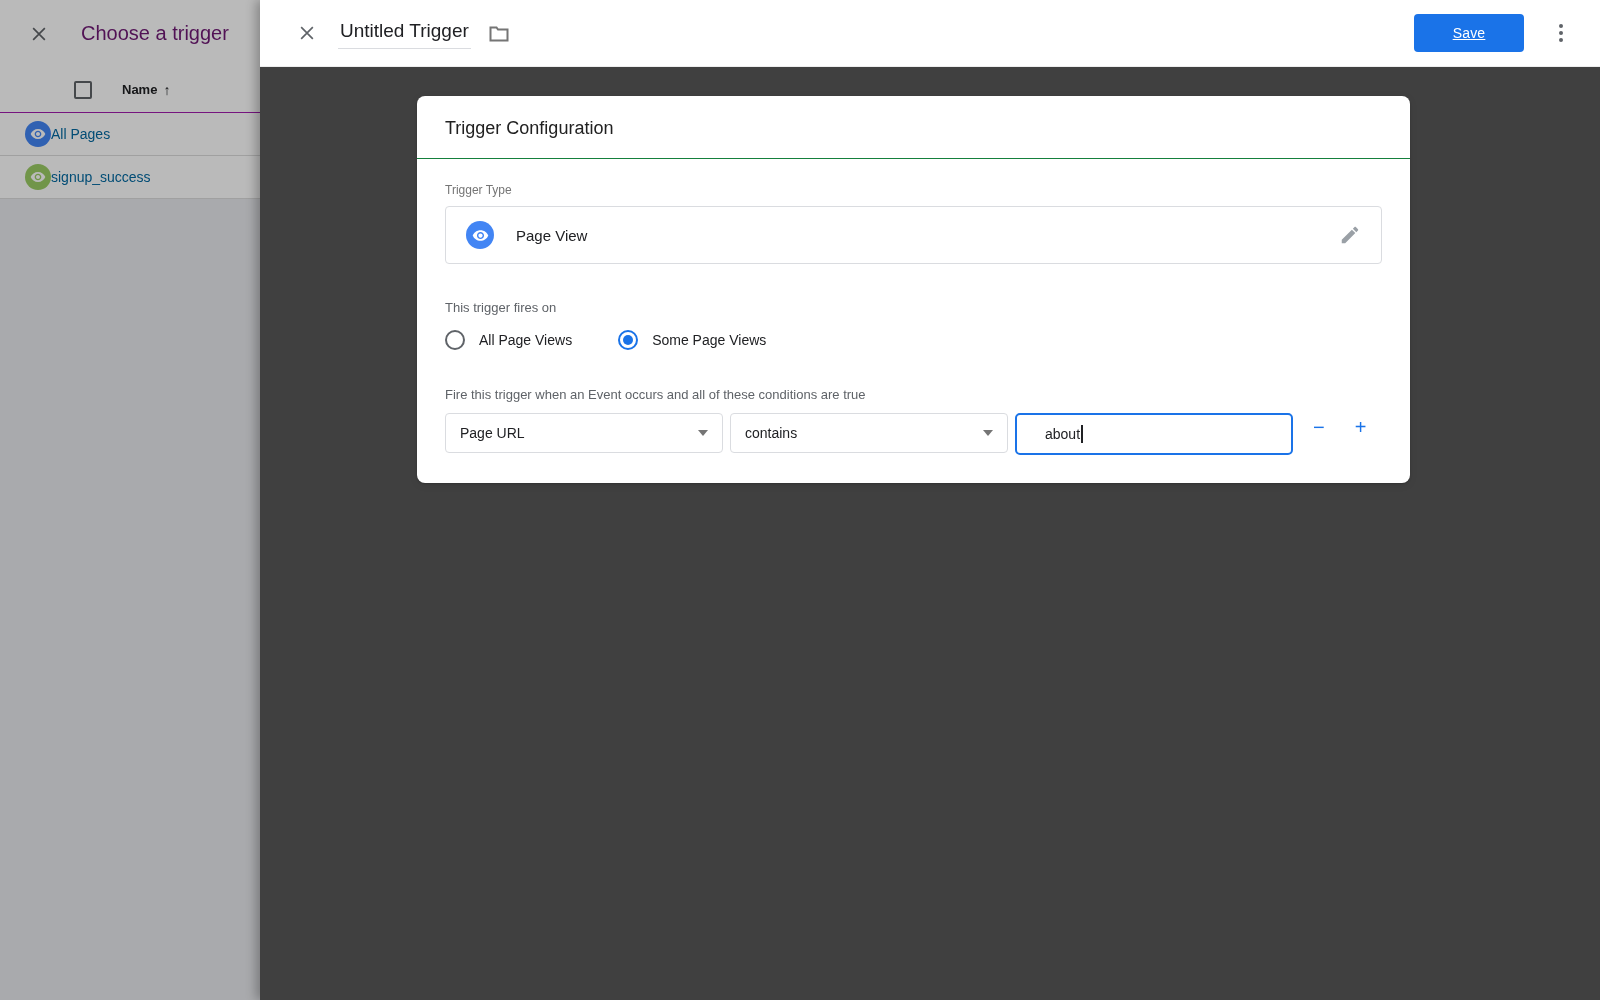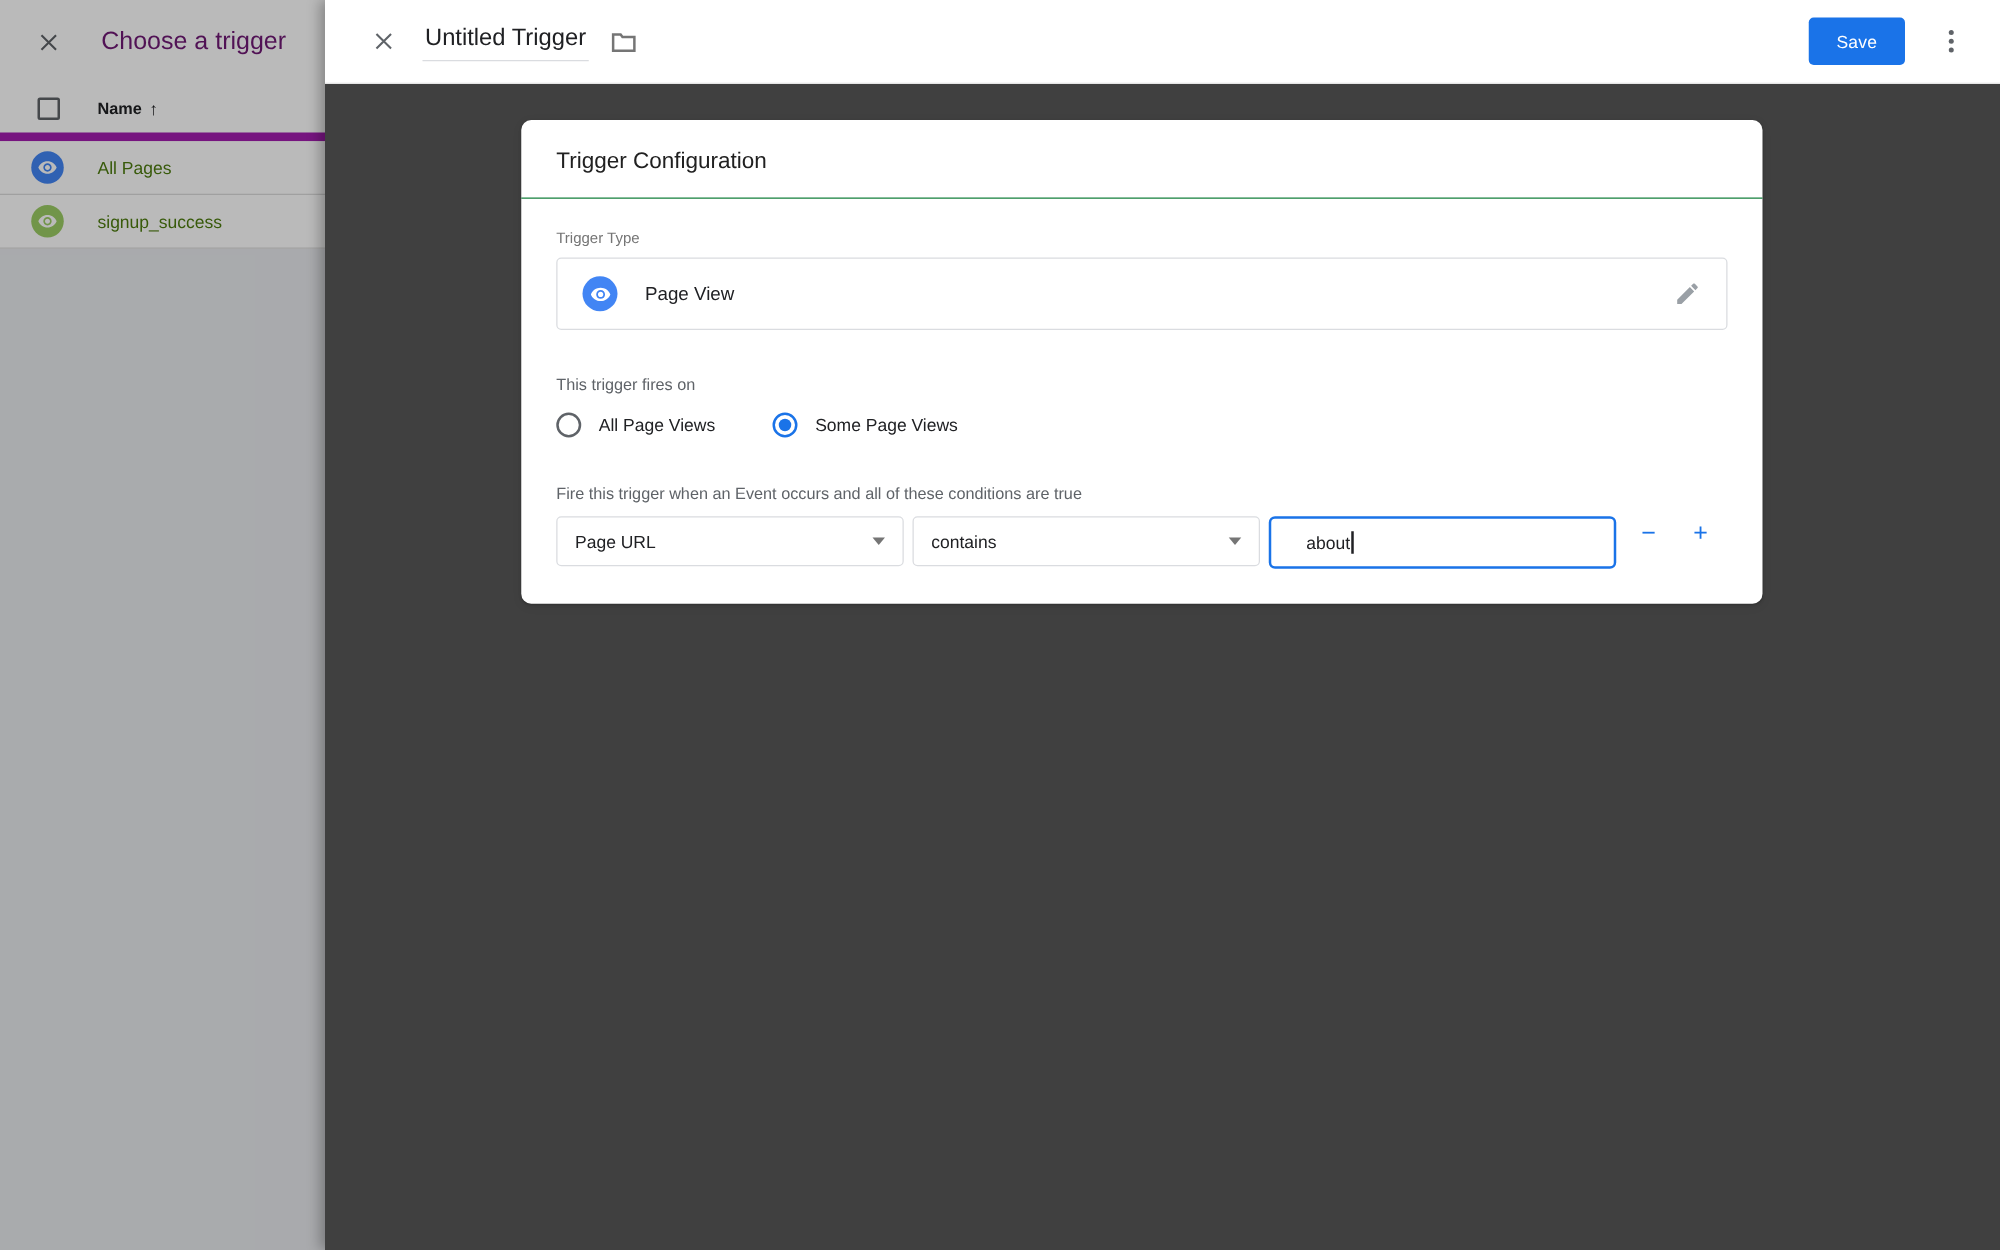--- a/index.html
+++ b/index.html
@@ -5,39 +5,39 @@
   * { margin:0; padding:0; box-sizing:border-box; }
   html,body { width:1600px; height:1000px; overflow:hidden; }
   body { font-family:"Liberation Sans", sans-serif; background:#e8eaed; color:#202124; }
 
   
   .sidebar { position:absolute; left:0; top:0; width:260px; height:1000px; background:#e8eaed; }
   .sidebar-top { background:#ffffff; }
   .sidebar-header { height:67px; display:flex; align-items:center; background:#fff; }
   .sidebar-header .close-x { margin-left:26px; width:26px; height:26px; display:flex; align-items:center; justify-content:center; cursor:pointer; }
   .sidebar-title { margin-left:29px; font-size:20px; color:#701a75; white-space:nowrap; }
-  .list-header { height:46px; display:flex; align-items:center; background:#fff; border-bottom:7px solid #a21caf; }
+  .list-header { height:46px; display:flex; align-items:center; background:#fff; border-bottom:1px solid #a21caf;padding-left:44px; }
   .checkbox { margin-left:30px; width:18px; height:18px; border:2px solid #5f6368; border-radius:2px; background:transparent; }
   .name-col { margin-left:30px; font-size:13px; font-weight:700; color:#202124; display:flex; align-items:center; gap:6px; }
   .sort-arrow { font-size:14px; font-weight:400; }
   .trigger-row { height:43px; display:flex; align-items:center; background:#fff; border-bottom:1px solid #dcdcdc; }
   .eye-badge { margin-left:25px; width:26px; height:26px; border-radius:50%; display:flex; align-items:center; justify-content:center; flex:none; }
   .badge-blue { background:#4285f4; }
   .badge-green { background:#9ccc65; }
-  .row-label { margin-left:27px; font-size:14px; color:#4d7c0f; }
+  .row-label { font-size:14px; color:#0369a1; }
   .scrim { position:absolute; inset:0; background:rgba(0,0,0,0.27); }
 
   
   .main { position:absolute; left:260px; top:0; width:1340px; height:1000px; background:#404040; box-shadow:-4px 0 10px rgba(0,0,0,0.28); }
   .topbar { height:67px; background:#fff; display:flex; align-items:center; border-bottom:1px solid #ededed; }
   .topbar .close-x { margin-left:34px; width:26px; height:26px; display:flex; align-items:center; justify-content:center; cursor:pointer; }
   .doc-title { margin-left:18px; font-size:19px; color:#202124; padding:2px 2px 6px 2px; border-bottom:1px solid #dadce0; cursor:text; }
   .folder-btn { margin-left:14px; width:28px; height:28px; display:flex; align-items:center; justify-content:center; cursor:pointer; }
   .topbar-spacer { flex:1; }
-  .save-btn { width:77px; height:38px; background:#1a73e8; color:#fff; font-size:14px; font-weight:500; font-family:"Liberation Sans", sans-serif; border:none; border-radius:4px; cursor:pointer; letter-spacing:.2px; }
+  .save-btn { width:110px; height:38px; background:#1a73e8; color:#fff; font-size:14px; font-weight:500; font-family:"Liberation Sans", sans-serif; border:none; border-radius:4px; cursor:pointer; letter-spacing:.2px;text-decoration:underline; }
   .kebab { margin-left:24px; margin-right:26px; width:26px; height:30px; display:flex; flex-direction:column; align-items:center; justify-content:center; gap:3px; cursor:pointer; }
   .kebab i { width:4px; height:4px; border-radius:50%; background:#5f6368; }
 
   
   .card { position:absolute; left:157px; top:96px; width:993px; background:#fff; border-radius:8px; box-shadow:0 1px 2px rgba(0,0,0,0.18), 0 2px 8px rgba(0,0,0,0.08); padding-bottom:28px; }
   .card-header { padding:22px 28px 19px 28px; border-bottom:1px solid #15803d; }
   .card-title { font-size:18px; color:#212121; font-weight:400; }
   .card-body { padding:24px 28px 0 28px; }
   .field-label { font-size:12px; color:#757575; }
   .type-box { margin-top:9px; height:58px; border:1px solid #dadce0; border-radius:4px; display:flex; align-items:center; padding:0 18px 0 20px; cursor:pointer; }

